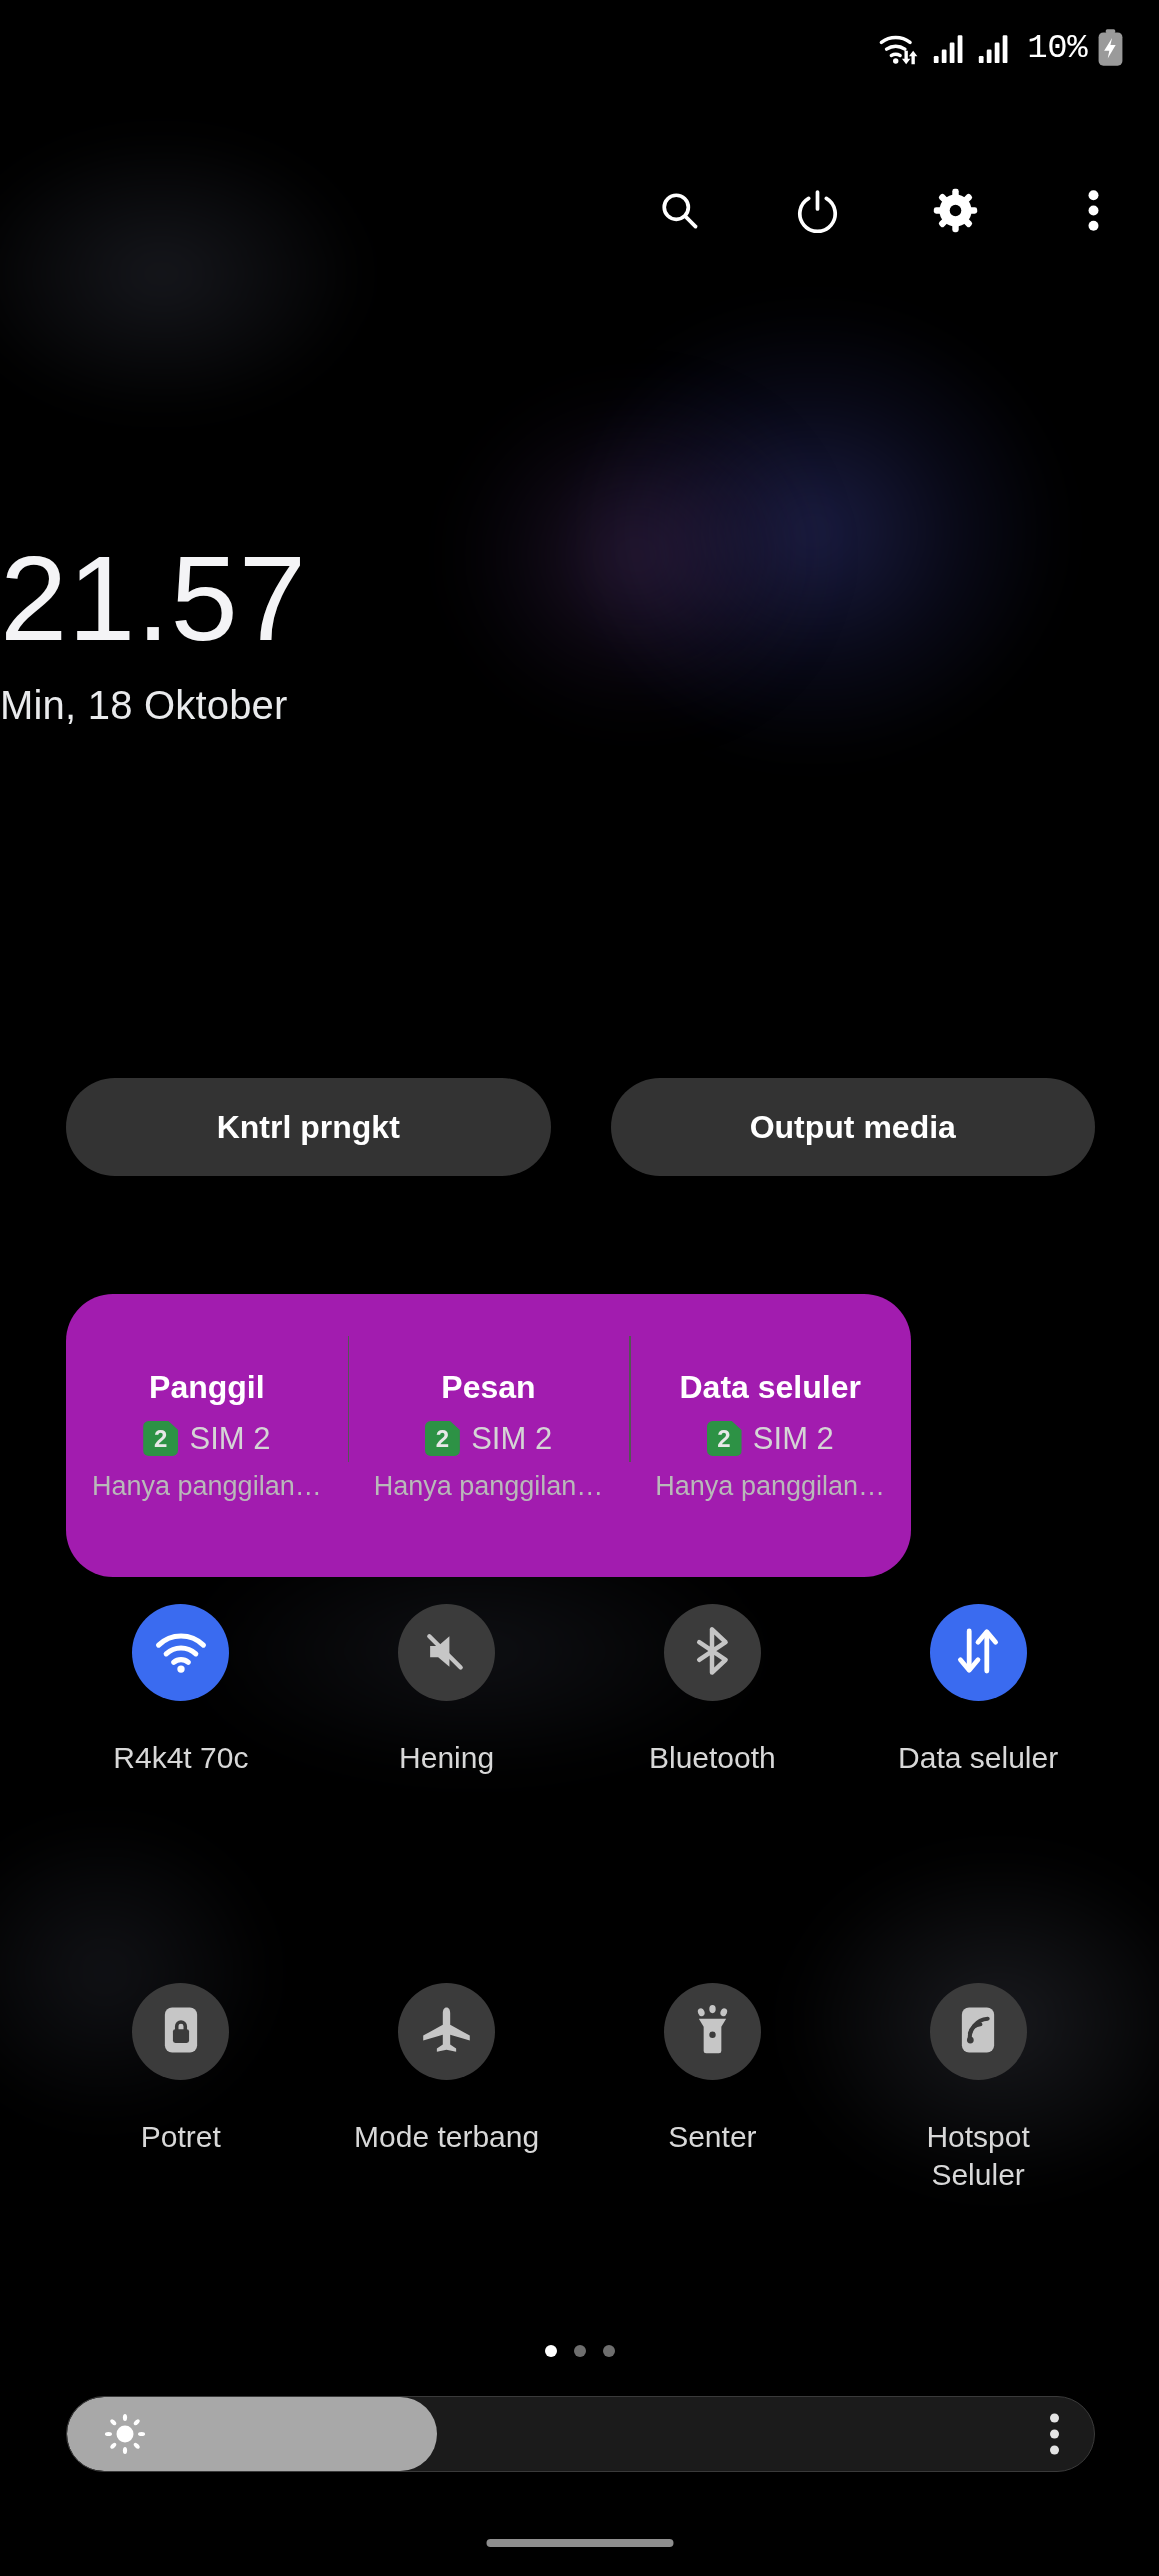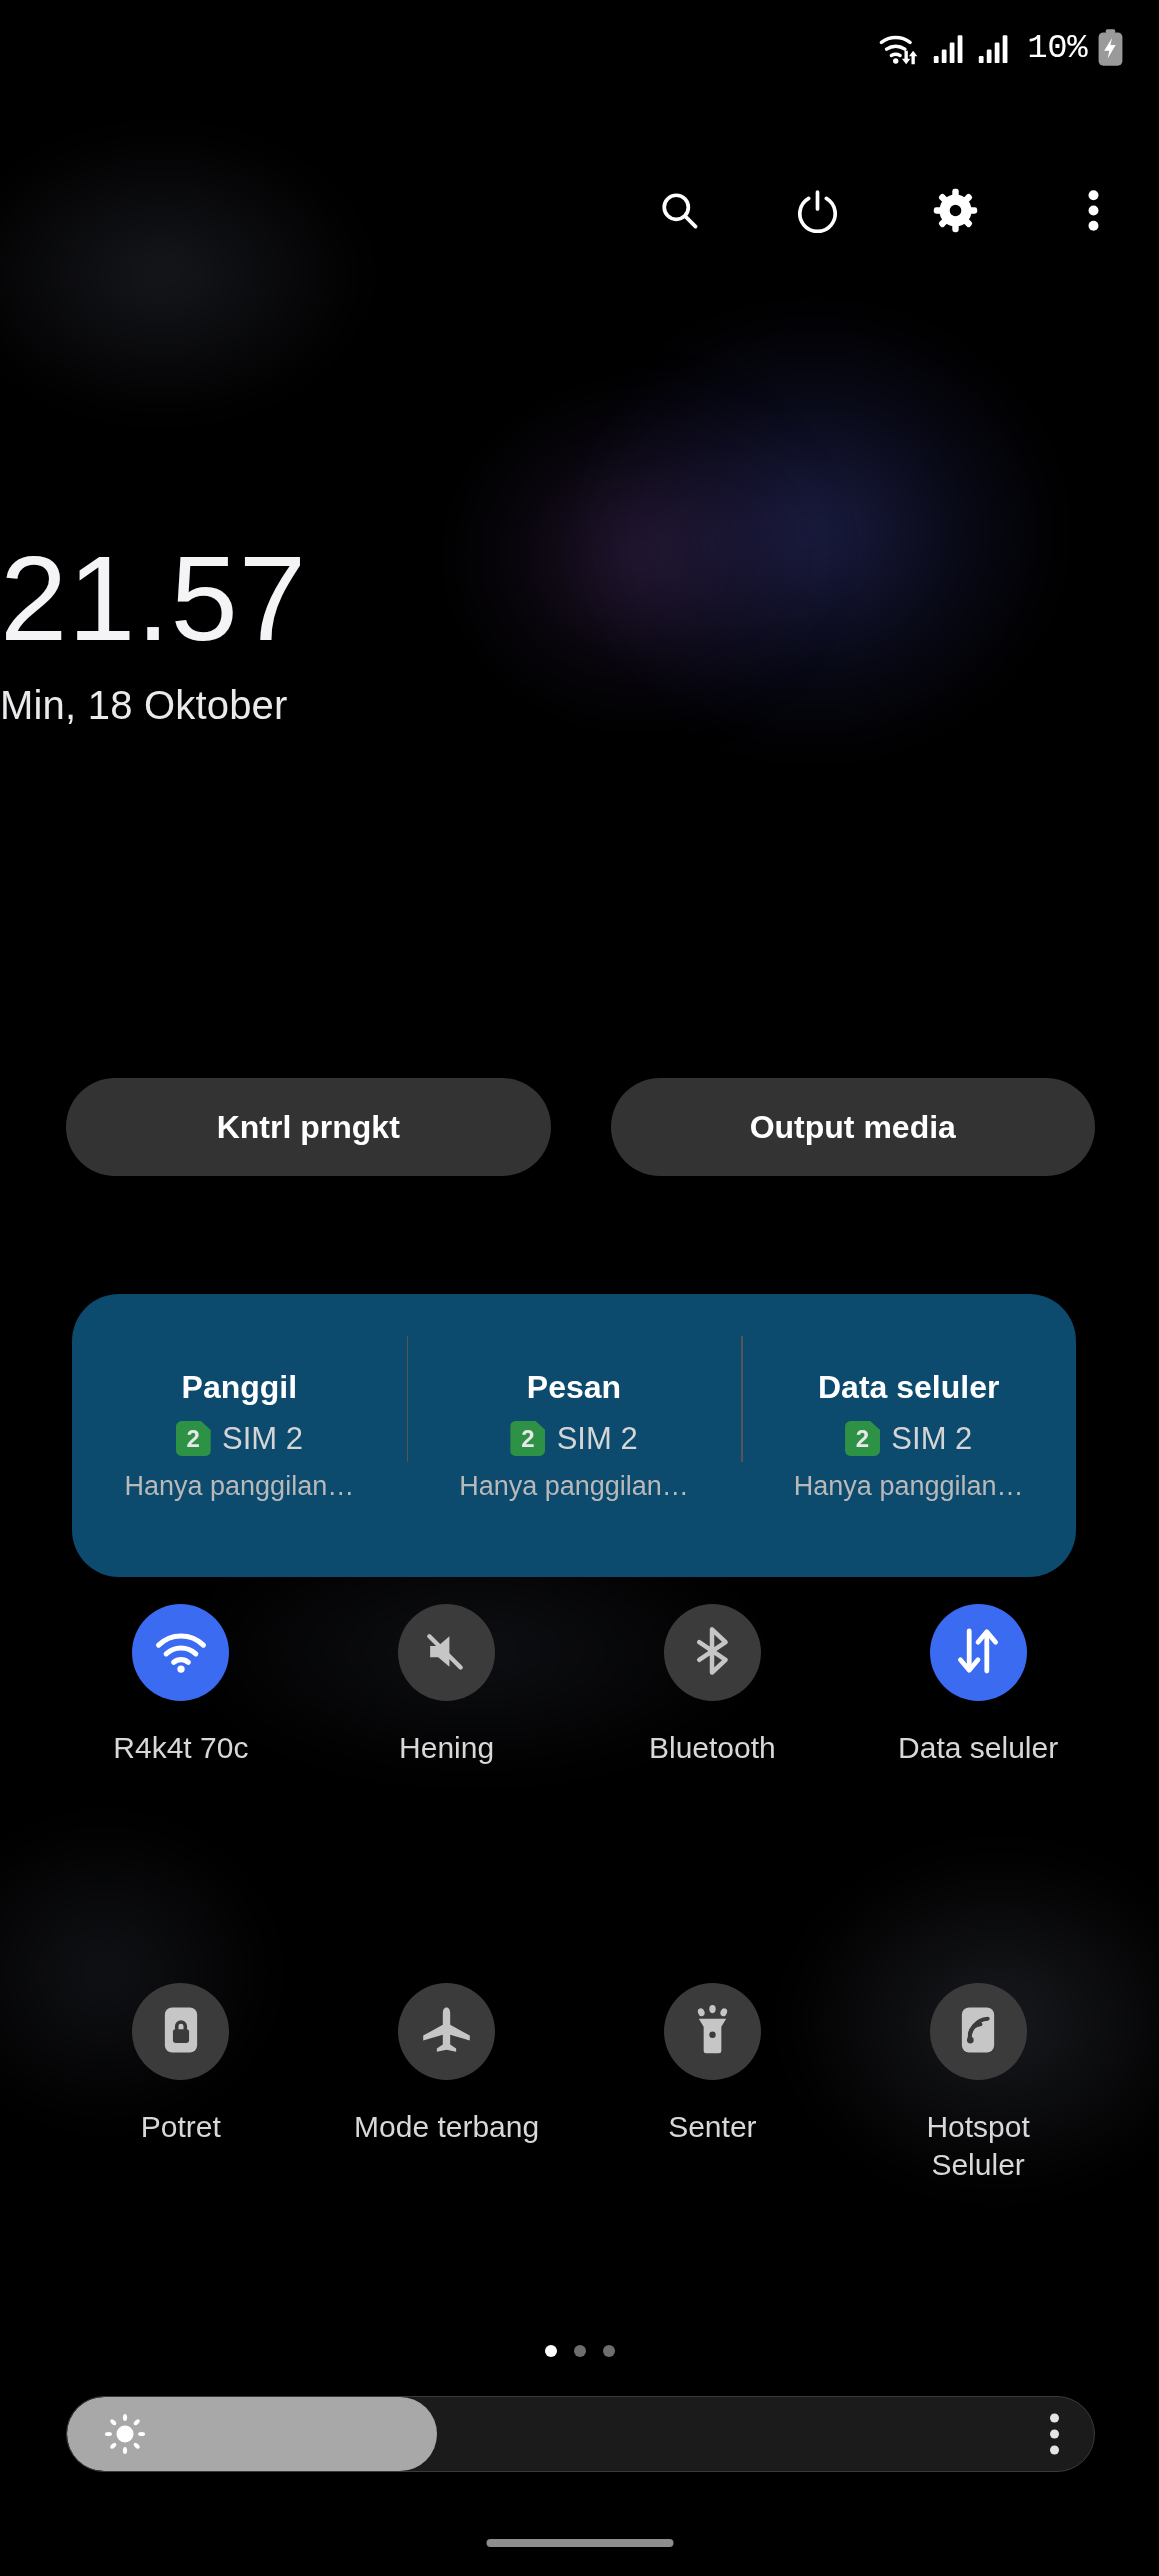--- a/index.html
+++ b/index.html
@@ -141,27 +141,26 @@
     color: #ffffff;
     font-size: 32px;
     font-weight: bold;
     cursor: pointer;
   }
 
   
   #sim-panel {
     position: absolute;
     top: 1294px; left: 66px;
-    width: 1004px;
+    width: 845px;
     height: 283px;
     border-radius: 47px;
-    background: #0c4a6e;
+    background: #a21caf;
     display: flex;
     align-items: stretch;
-    margin-left: 6px;
   }
   .sim-col {
     flex: 1;
     display: flex;
     flex-direction: column;
     align-items: center;
     justify-content: center;
     position: relative;
     padding: 0 11.3px;
     cursor: pointer;
@@ -232,21 +231,21 @@
   .toggle-circle {
     width: 97px; height: 97px;
     border-radius: 50%;
     display: flex;
     align-items: center;
     justify-content: center;
     background: #3b3b3b;
   }
   .toggle-circle.on { background: #3a6bf0; }
   .toggle-label {
-    margin-top: 28px;
+    margin-top: 38px;
     color: #d8d8d8;
     font-size: 30px;
     text-align: center;
     line-height: 1.28;
     max-width: 201px;
   }
 
   
   #page-dots {
     position: absolute;

